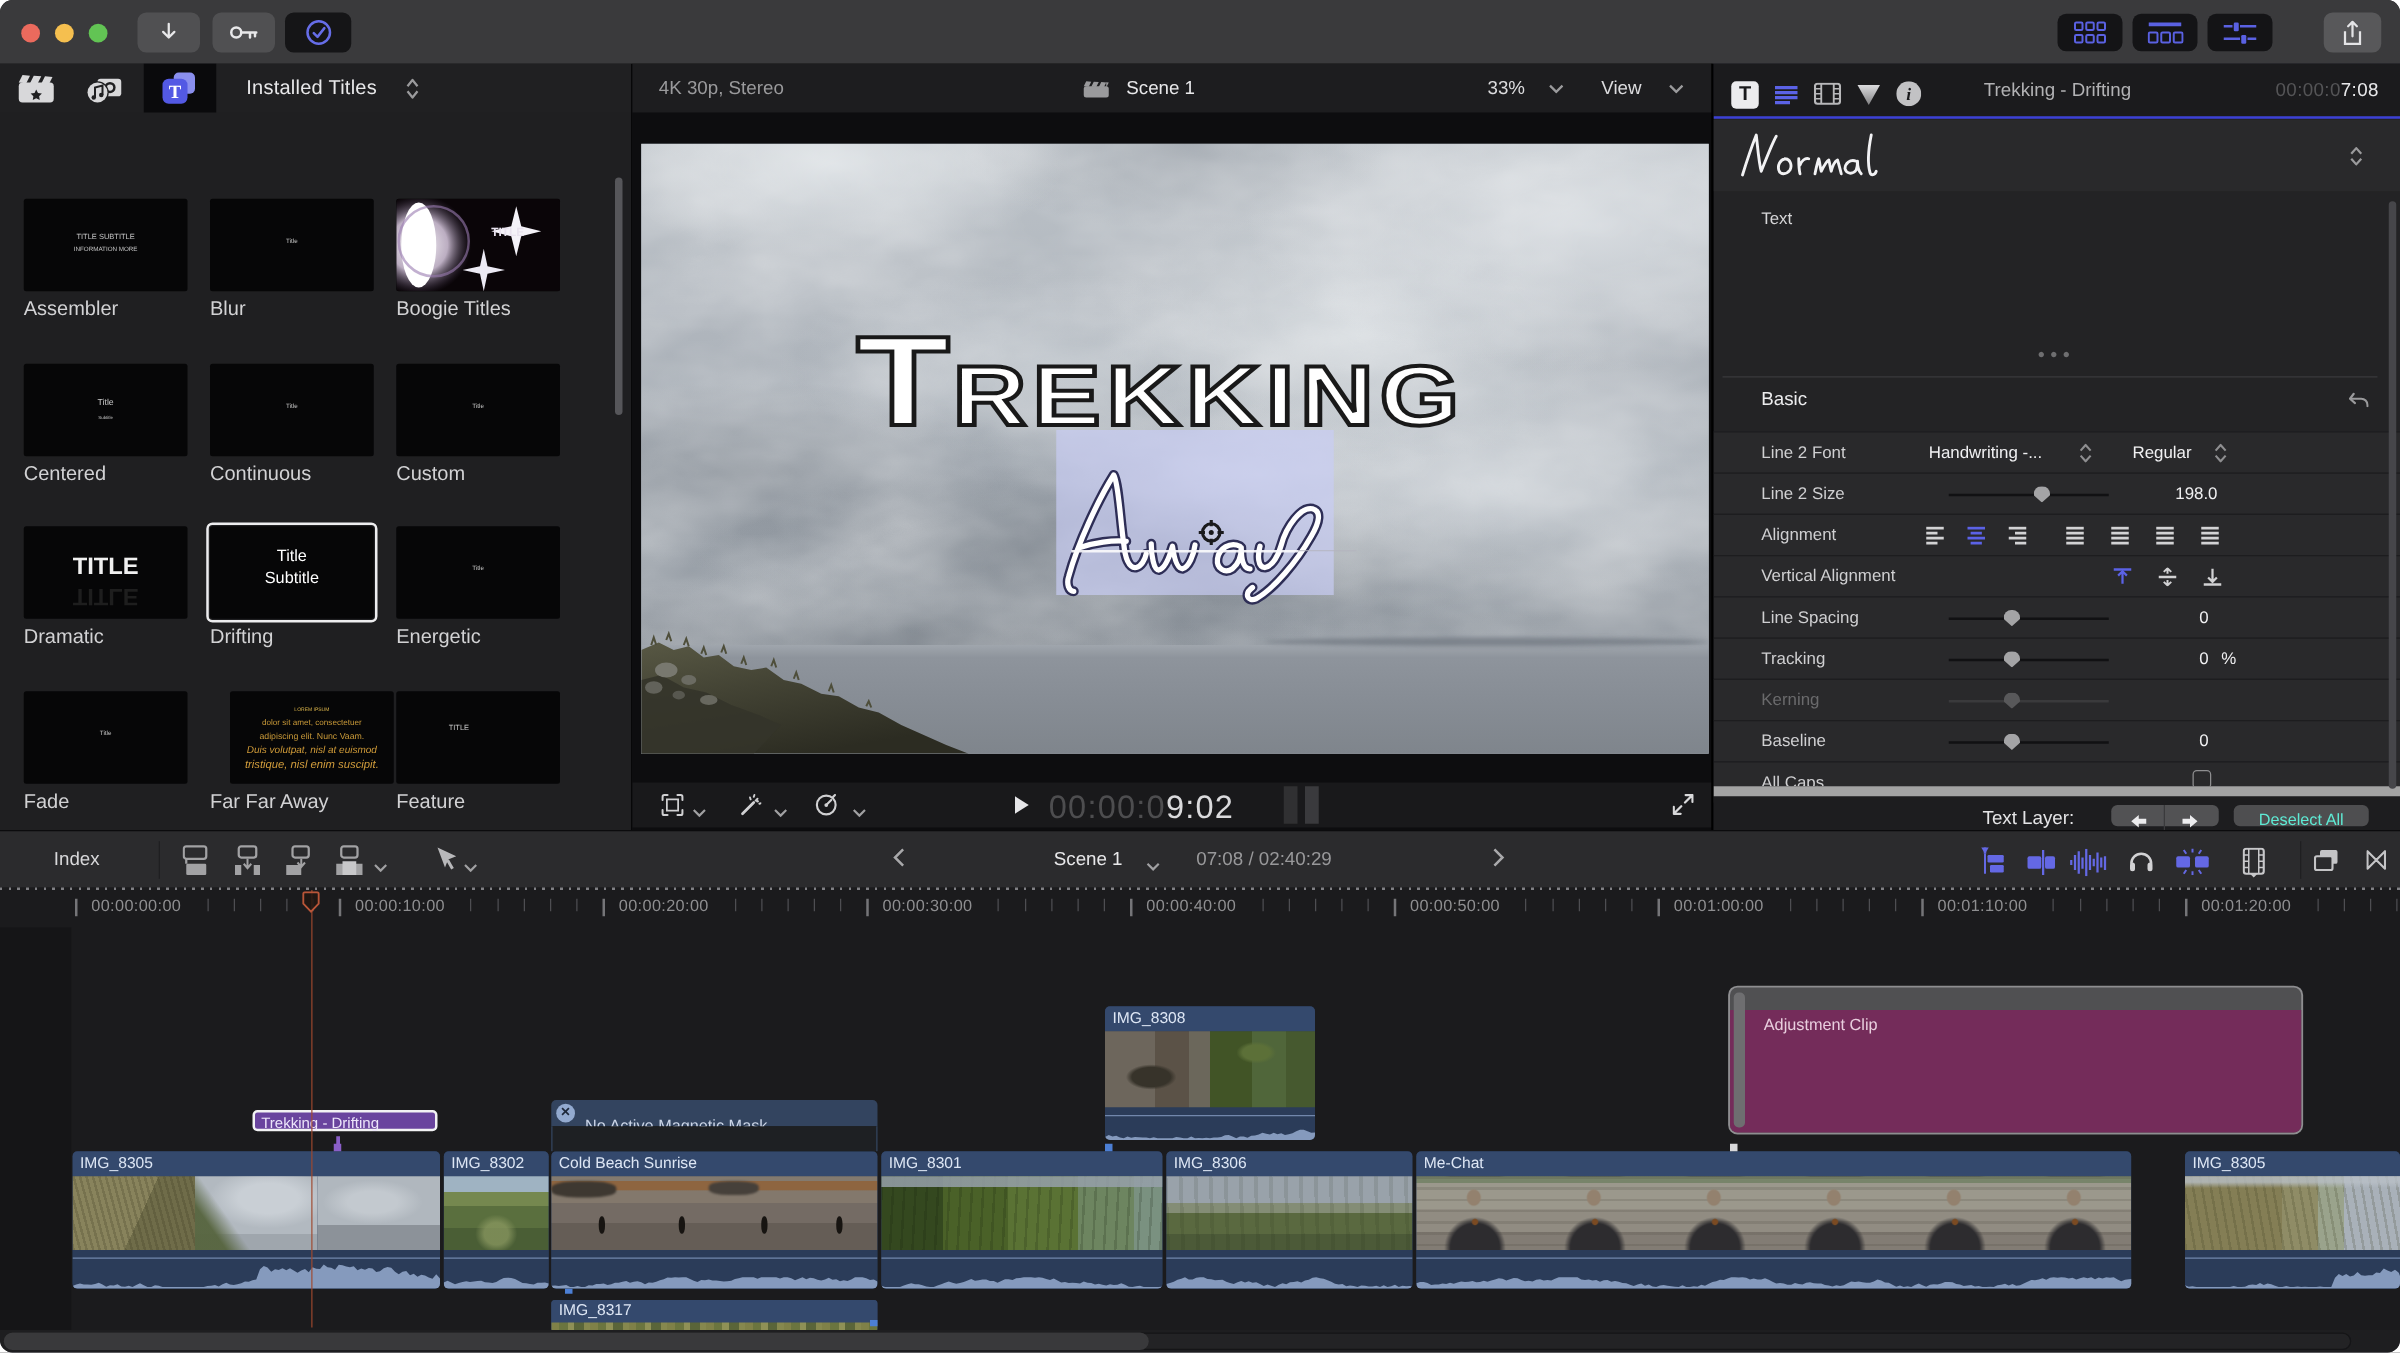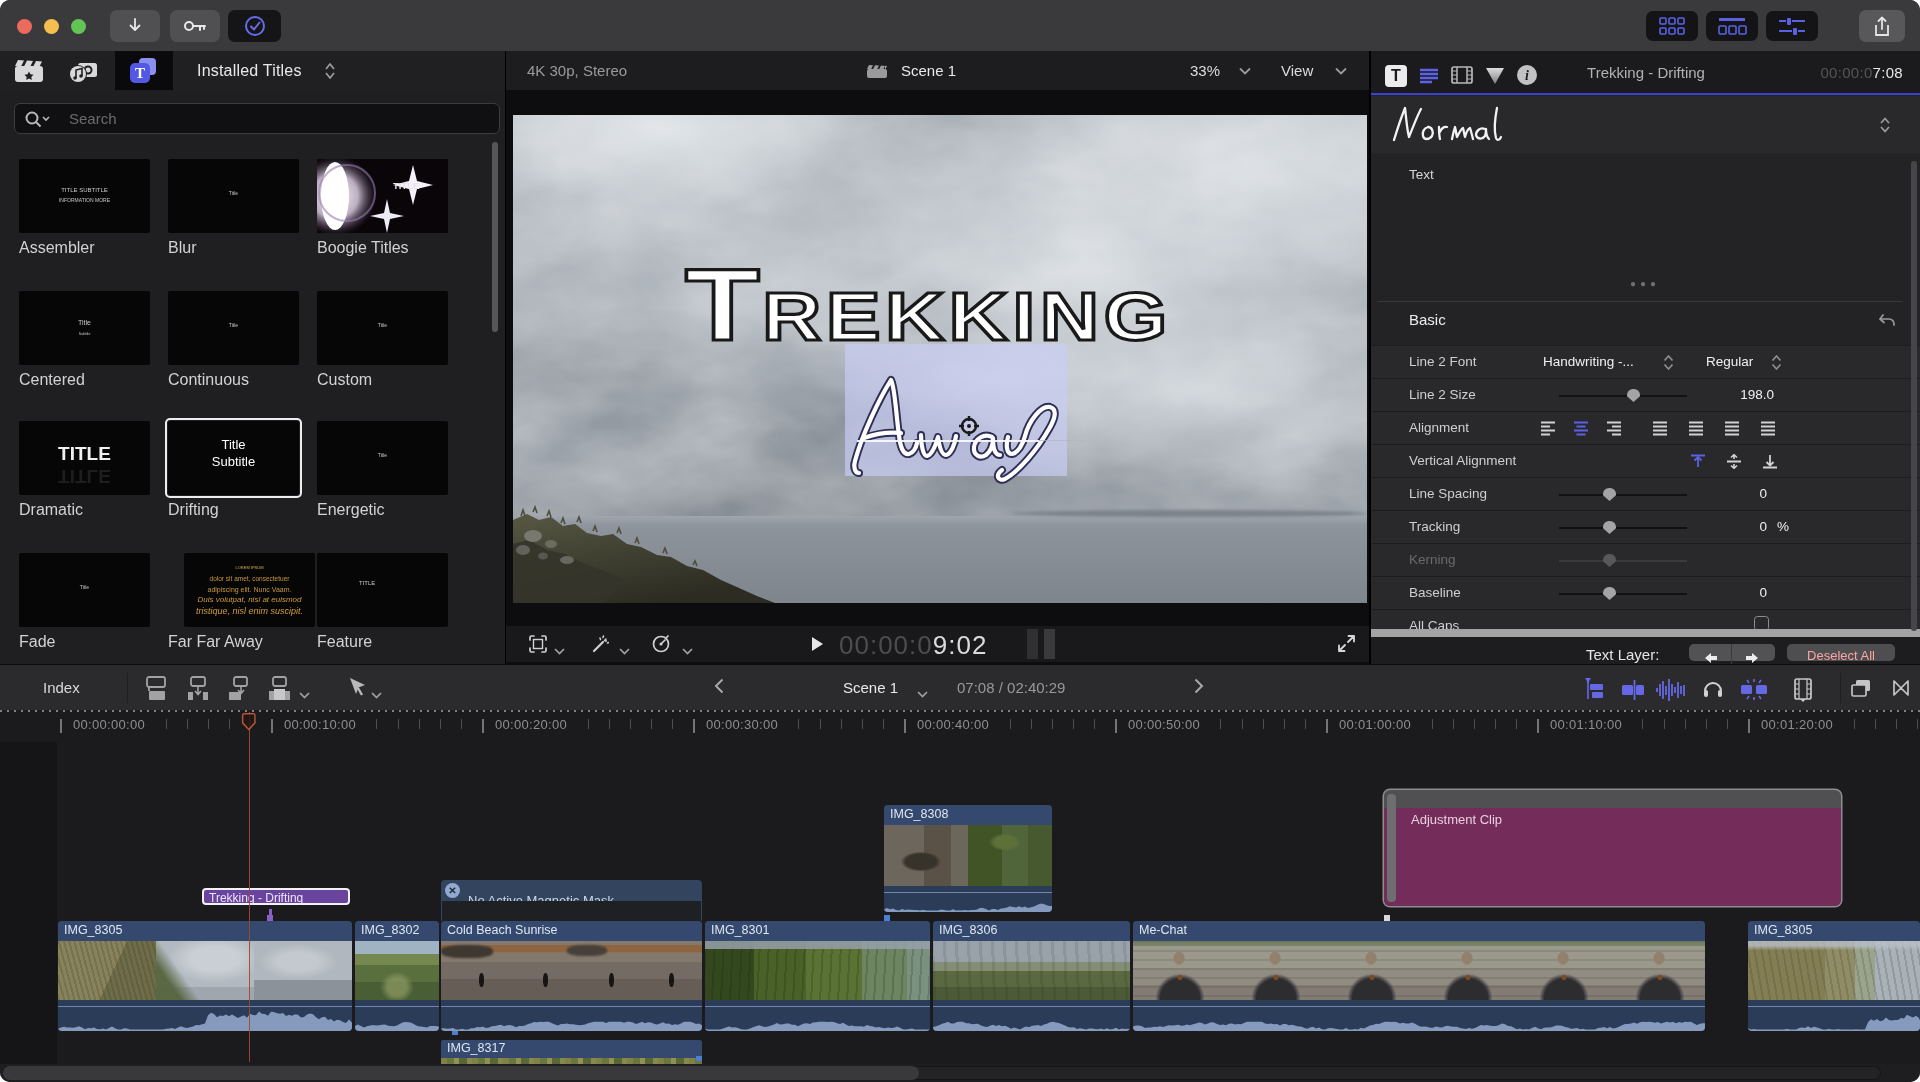--- a/index.html
+++ b/index.html
@@ -51,21 +51,21 @@
 #iblue{position:absolute;left:0;top:42px;width:549px;height:2px;background:#3c41d6}
 #normalrow{position:absolute;left:0;top:45px;width:549px;height:57px;background:#29292b}
 #textbox{position:absolute;left:7px;top:134px;width:524px;height:96px;background:#18181a;border:1px solid #3e3e40}
 #awayhl{position:absolute;left:8px;top:7px;background:#4050d0;color:#fff;font-size:13.5px;padding:1px 3px}
 .irow{position:absolute;left:0;width:549px;height:33px;background:#29292b;border-top:1px solid #1d1d1f}
 .ilabel{position:absolute;left:38px;top:8px;font-size:13.5px;color:#cfcfd1}
 .ival{position:absolute;top:8px;font-size:13.5px;color:#f0f0f2}
 .slider{position:absolute;top:16px;height:2px;background:#111113;left:188px;width:128px}
 .knob{position:absolute;top:-6px;width:13px;height:13px;background:#a4a4a6;border-radius:6px 6px 5px 5px;clip-path:polygon(0 0,100% 0,100% 55%,50% 100%,0 55%)}
 #ibottom{position:absolute;left:0;top:578px;width:549px;height:35px;background:#1d1d1f;border-top:8px solid #a3a3a3}
-.ibtn{position:absolute;top:7px;height:17px;background:#4e4e50;border-radius:5px;color:#fca5a5;text-align:center}
+.ibtn{position:absolute;top:7px;height:17px;background:#4e4e50;border-radius:5px;color:#5eead4;text-align:center}
 
 #tltb{position:absolute;left:0;top:664px;width:1920px;height:46px;background:#2b2b2d;border-top:1px solid #0b0b0d}
 
 #tl{position:absolute;left:0;top:710px;width:1920px;height:354px;background:#1b1b1d}
 #tldots{position:absolute;left:0;top:0;width:1920px;height:2px;background:repeating-linear-gradient(90deg,#808084 0 2px,transparent 2px 7px)}
 .rlabel{position:absolute;top:7px;font-size:13px;color:#8e8e90;letter-spacing:.3px}
 .tick{position:absolute;background:#4e4e52}
 .mtick{position:absolute;background:#757578}
 #gutter{position:absolute;left:0;top:32px;width:57px;height:322px;background:#151517}
 .clip{position:absolute;border-radius:4px;overflow:hidden;background:#2b3c59}
@@ -153,28 +153,20 @@
           </svg></div>
         <div class="sbico" style="left:129px;top:6px"><svg width="28" height="27" viewBox="0 0 28 27" style="">
             <rect x="10" y="1" width="17" height="17" rx="4" fill="#8a8fee"></rect>
             <rect x="1" y="6" width="20" height="20" rx="5" fill="#5359e4"></rect>
             <text x="11" y="21" font-family="Liberation Serif" font-size="15" font-weight="bold" fill="#fff" text-anchor="middle">T</text>
           </svg></div>
         <div id="sbtitle">Installed Titles</div>
         <div class="sbico" style="left:324px;top:10px"><svg width="12" height="20" viewBox="0 0 12 20" style="">
             <path d="M2 8 6 3l4 5M2 12l4 5 4-5" stroke="#9a9a9c" stroke-width="1.8" fill="none" stroke-linejoin="round"></path>
           </svg></div>
-      </div>
-      <div id="search">
-        <svg width="26" height="18" viewBox="0 0 26 18" style="position:absolute;left:9px;top:6px">
-          <circle cx="8" cy="8" r="5.5" stroke="#b8b8ba" stroke-width="2" fill="none"></circle>
-          <path d="M12 12l4.5 4.5" stroke="#b8b8ba" stroke-width="2"></path>
-          <path d="M19 7l3 3 3-3" stroke="#b8b8ba" stroke-width="1.6" fill="none"></path>
-        </svg>
-        <div class="ph">Search</div>
       </div>
       <div class="thumb" style="left:19px;top:108px;">
         <div class="tc" style="top:38%;font-size:6px;color:#c8c8c8">TITLE SUBTITLE</div>
         <div class="tc" style="top:52%;font-size:5px;color:#c8c8c8">INFORMATION MORE</div>
       </div>
       <div class="tlabel" style="left:19px;top:188px">Assembler</div>
       <div class="thumb" style="left:168px;top:108px;">
         <div class="tc" style="top:42%;font-size:5px;color:#c8c8c8">Title</div>
       </div>
       <div class="tlabel" style="left:168px;top:188px">Blur</div>

